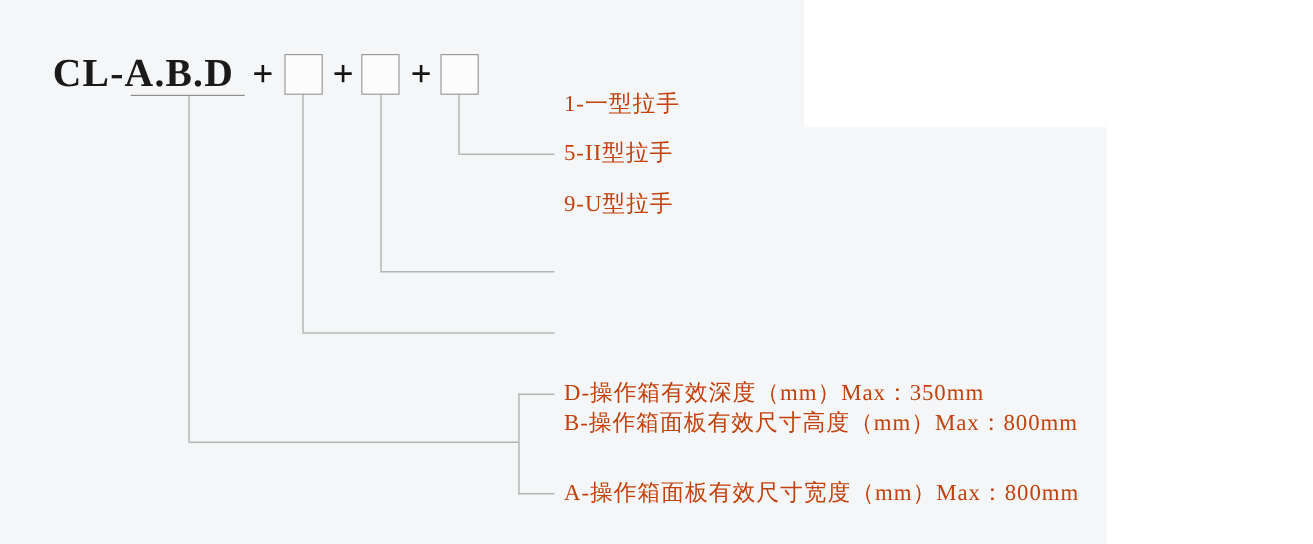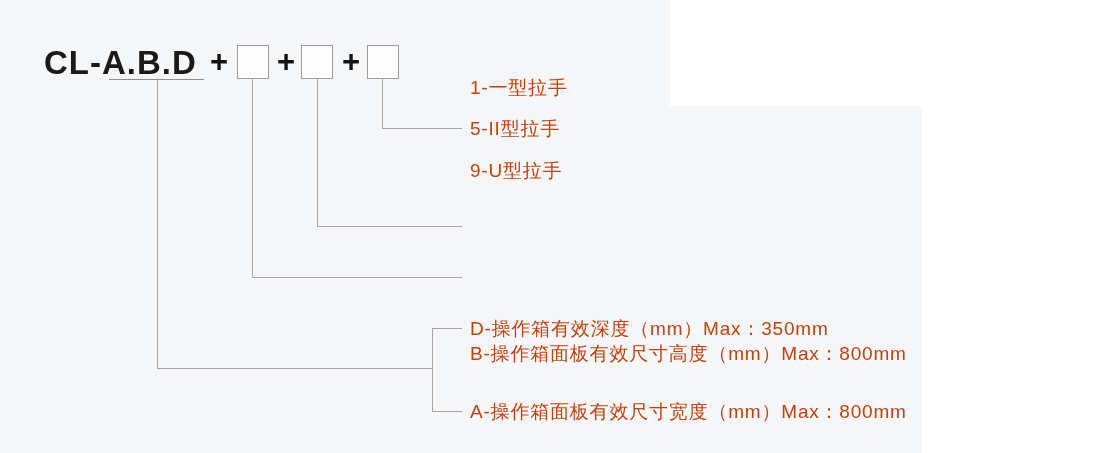--- a/index.html
+++ b/index.html
@@ -2,21 +2,21 @@
 <html><head>
 <meta charset="utf-8">
 <style>
   html, body { margin: 0; padding: 0; }
   .stage {
     position: relative;
     width: 922px;
     height: 453px;
     background: #f5f6f7;
     overflow: hidden;
-    font-family: Liberation Sans, sans-serif;
+    font-family: Liberation Serif, serif;
   }
   .white-panel {
     position: absolute;
     left: 670px; top: 0;
     width: 424px; height: 106px;
     background: #ffffff;
   }
   .model-code {
     position: absolute;
     left: 44px; top: 46px;

